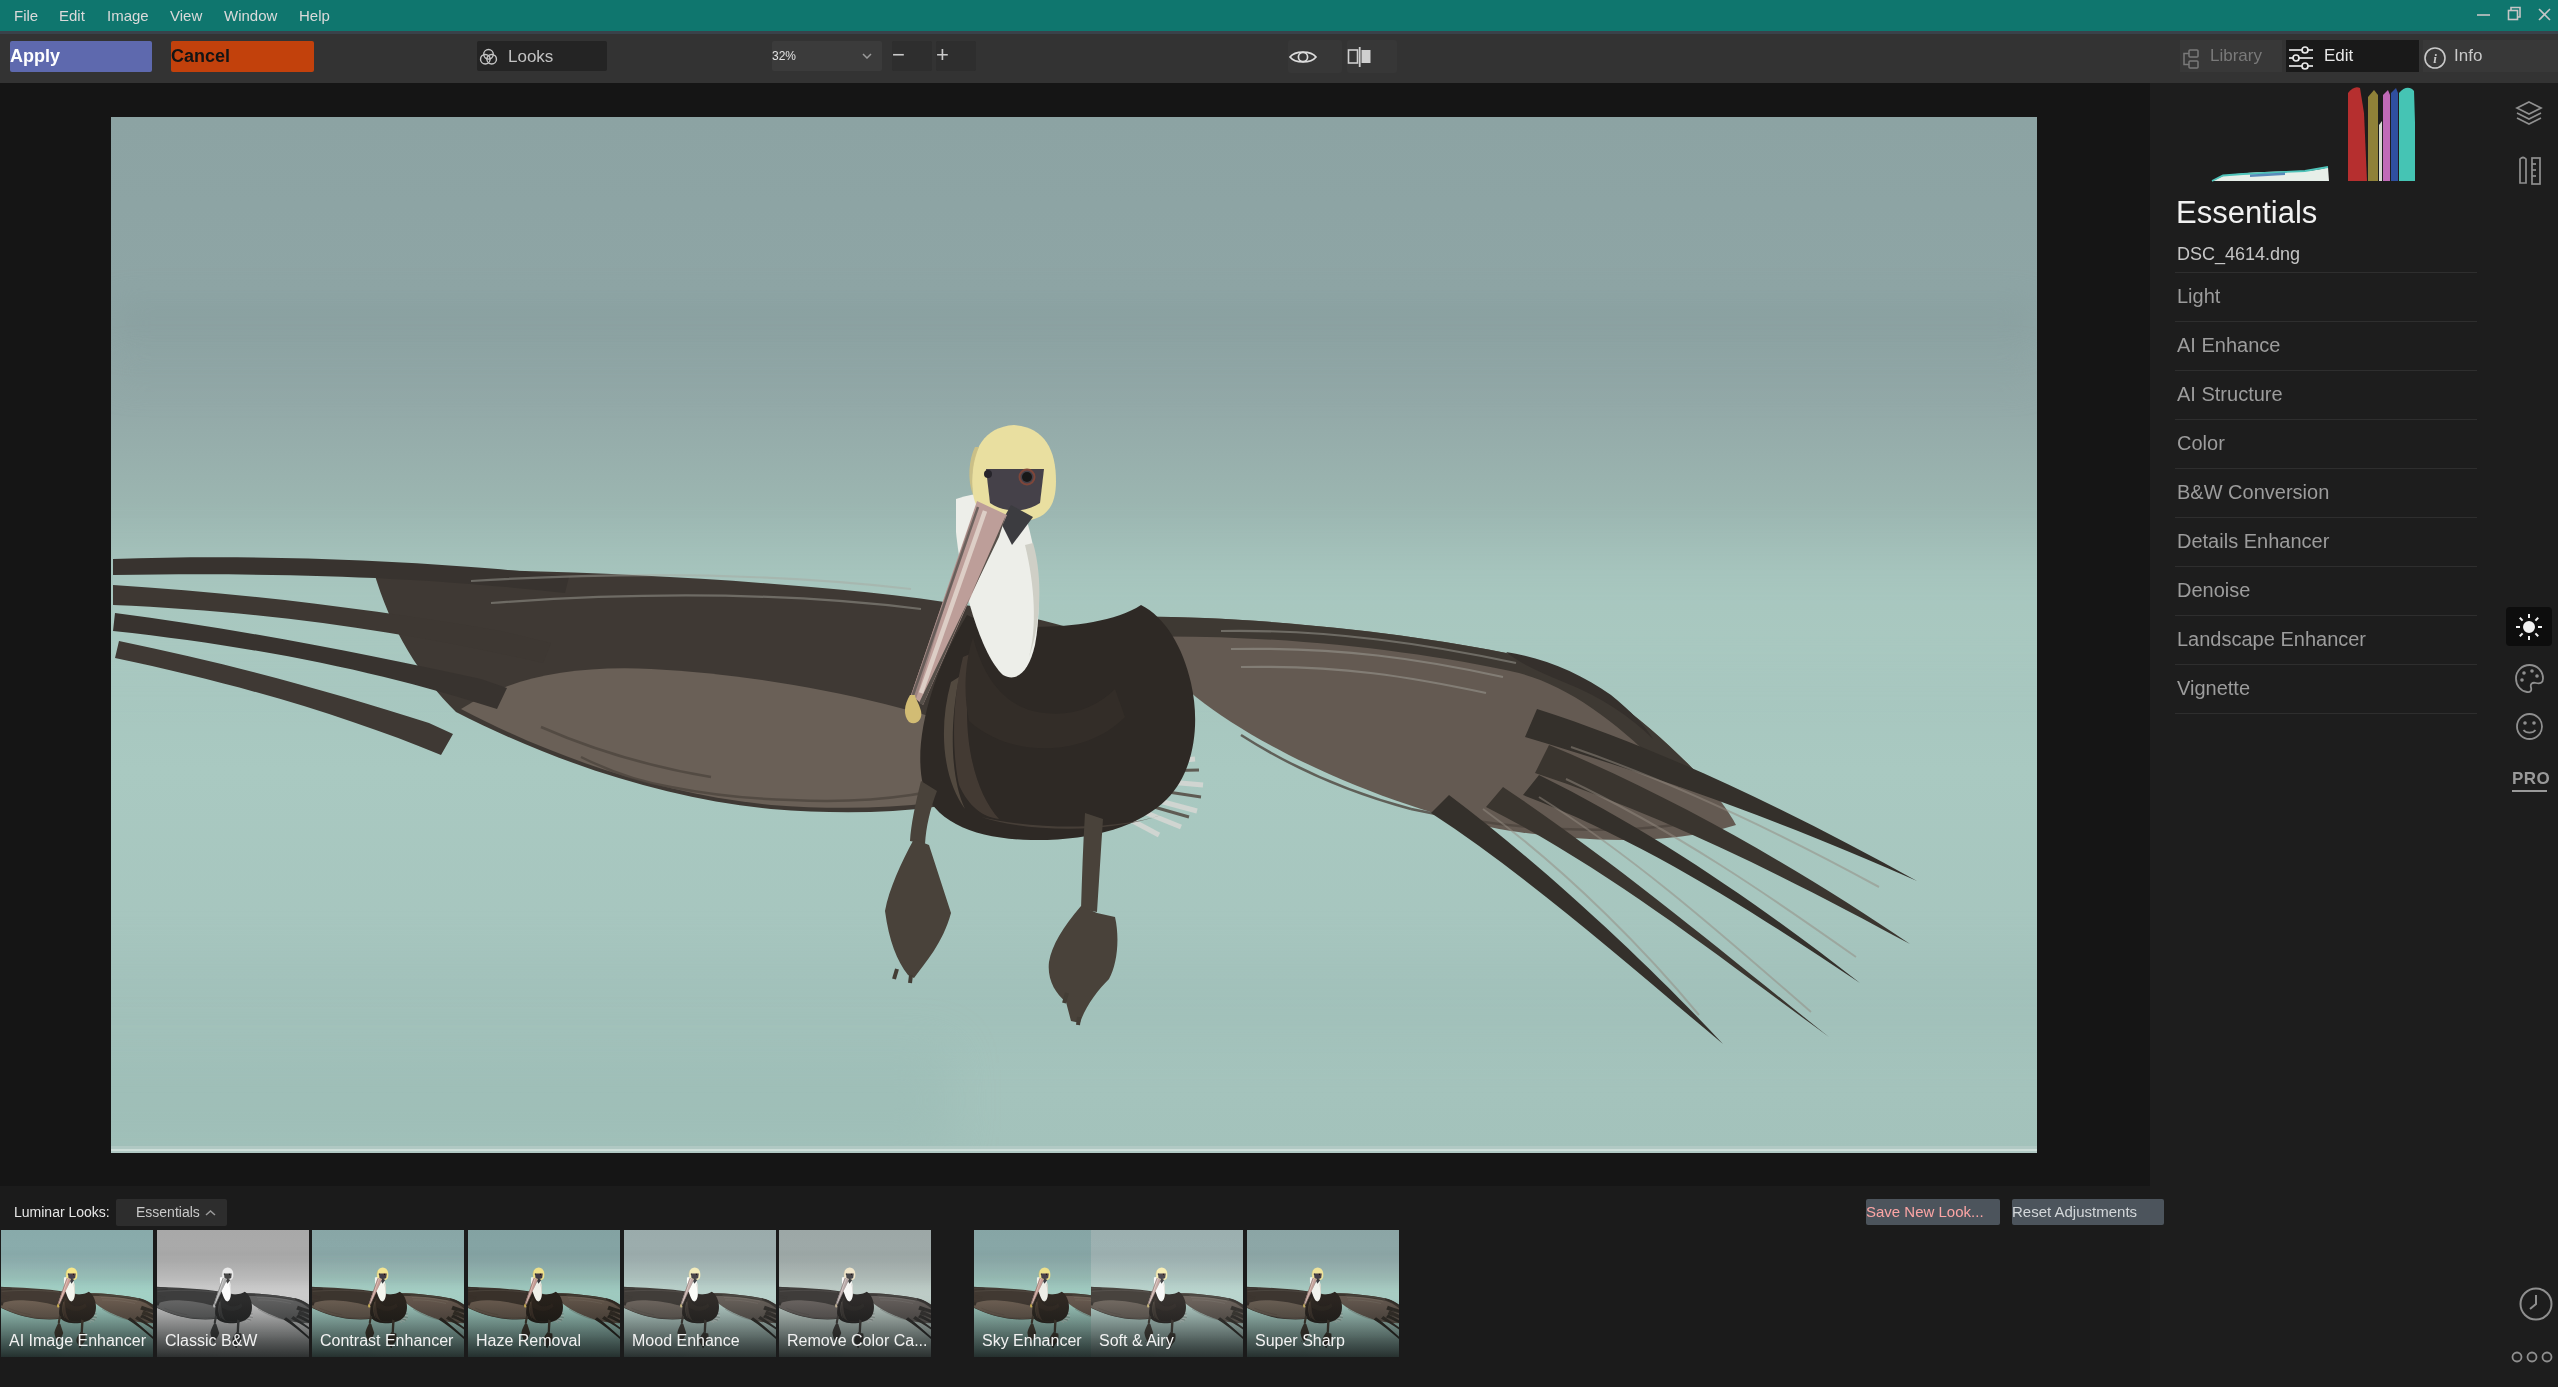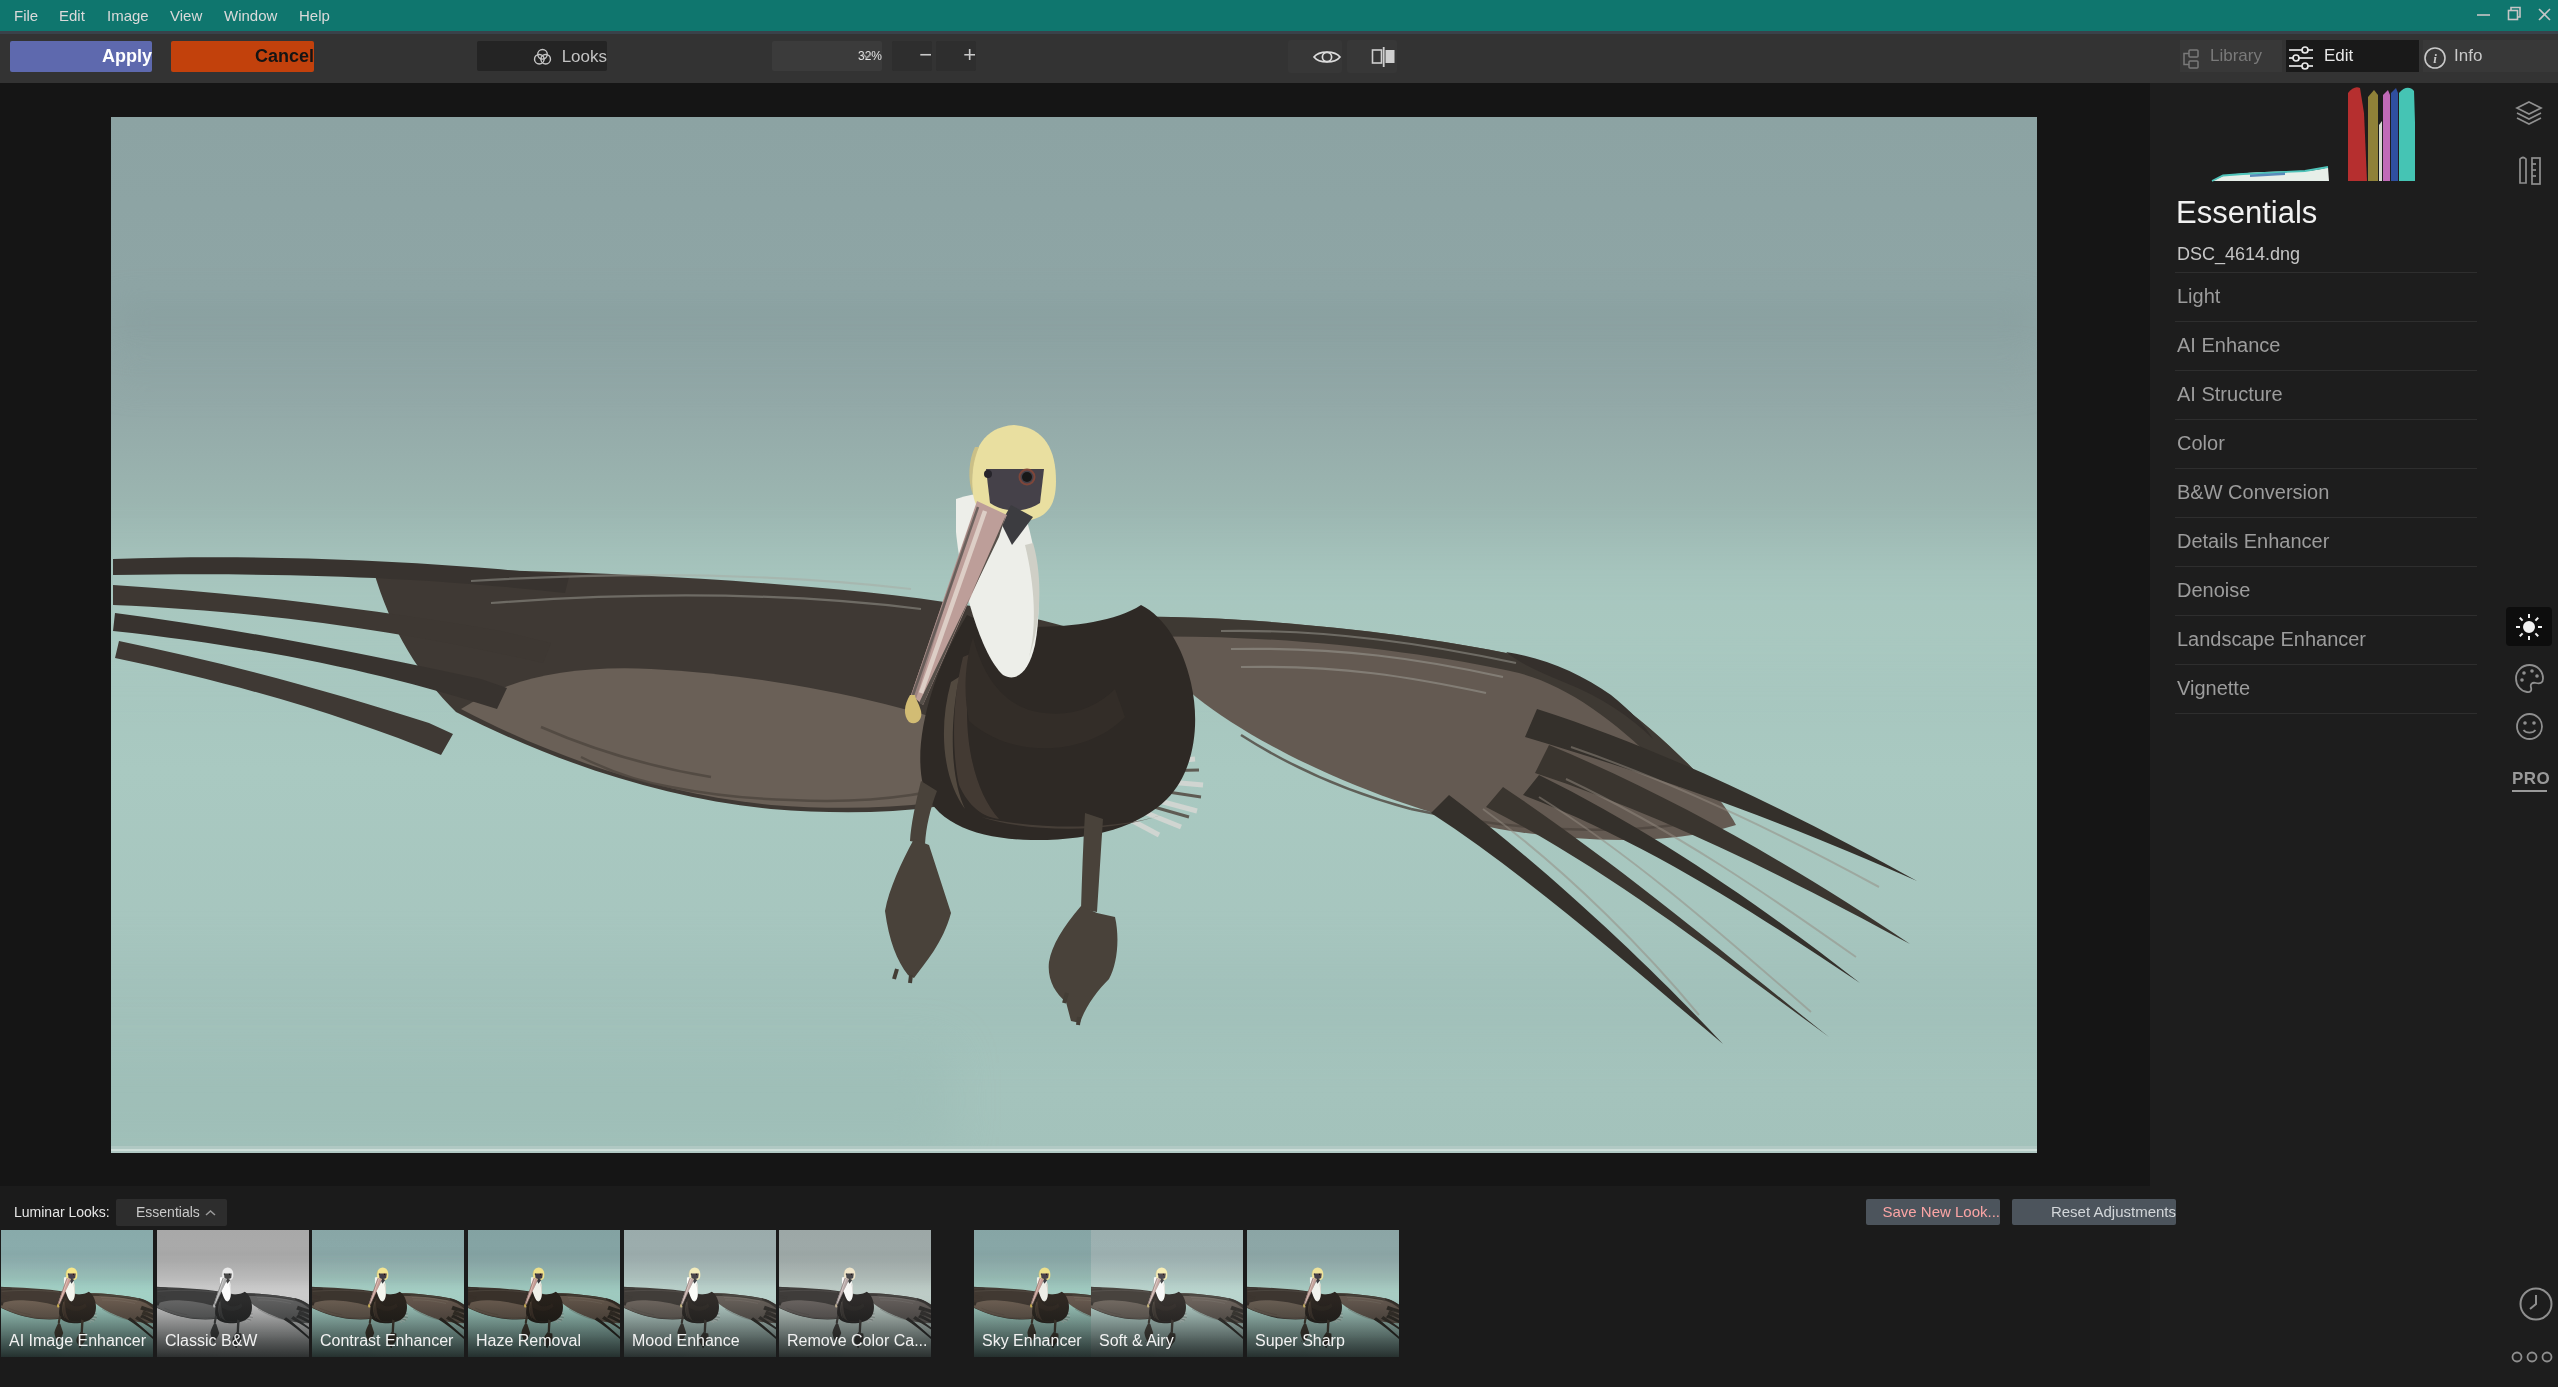--- a/index.html
+++ b/index.html
@@ -2,21 +2,21 @@
 <html><head><meta charset="utf-8">
 <style>
 html,body{margin:0;padding:0;width:2558px;height:1387px;background:#151515;overflow:hidden}
 body{font-family:"Liberation Sans",sans-serif;position:relative}
 .abs{position:absolute}
 
 #menubar{left:0;top:0;width:2558px;height:31px;background:#0f766e}
 #menubar .mi{position:absolute;top:0;line-height:31px;font-size:15px;color:#dadada}
 #mdiv{left:0;top:31px;width:2558px;height:3px;background:#39424a}
 #toolbar{left:0;top:34px;width:2558px;height:49px;background:#333333}
-.btn{position:absolute;border-radius:2px;text-align:right}
+.btn{position:absolute;border-radius:2px;text-align:left}
 #apply{left:10px;top:7px;width:142px;height:31px;background:#5e69ae;color:#fff;font-size:18px;font-weight:bold;line-height:31px}
 #cancel{left:171px;top:7px;width:143px;height:31px;background:#c2410c;color:#141414;font-size:18px;font-weight:bold;line-height:31px}
 #looks{left:477px;top:7px;width:130px;height:30px;background:#242424;color:#c2c2c2;font-size:17px;line-height:30px}
 #zoombox{left:772px;top:7px;width:110px;height:30px;background:#3b3b3b;color:#e2e2e2;font-size:12px;line-height:30px}
 #minus,#plus{top:7px;width:40px;height:30px;background:#2e2e2e;color:#c9c9c9;font-size:22px;line-height:27px}
 #minus{left:892px}#plus{left:936px}
 #eyebtn{left:1288px;top:6px;width:54px;height:33px;background:#373737;border-radius:3px}
 #cmpbtn{left:1347px;top:6px;width:50px;height:33px;background:#373737;border-radius:3px}
 .tab{position:absolute;top:6px;height:32px;font-size:17px}
 #tab-lib{left:2180px;width:102px;background:#383838;color:#7a7a7a}
@@ -31,21 +31,21 @@
 #fname{left:27px;top:161px;font-size:18px;color:#c6c6c6}
 .pitem{position:absolute;left:27px;font-size:20px;color:#9c9c9c}
 .psep{position:absolute;left:25px;width:302px;height:1px;background:#2e2e2e}
 
 .ric{position:absolute}
 
 #bottom{left:0;top:1186px;width:2150px;height:201px;background:#1b1b1b}
 #ll{left:14px;top:18px;font-size:14px;color:#e6e6e6}
 #essdd{left:116px;top:13px;width:111px;height:27px;background:#2d2d2d;border-radius:2px;color:#c9c9c9;font-size:14px;line-height:27px;text-align:left}
 #saveBtn{left:1866px;top:13px;width:134px;height:26px;background:#4c545c;color:#fca5a5;font-size:15px;line-height:26px}
-#resetBtn{left:2012px;top:13px;width:164px;height:26px;background:#4c545c;color:#d3d7da;font-size:15px;line-height:26px}
+#resetBtn{left:2012px;top:13px;width:152px;height:26px;background:#4c545c;color:#d3d7da;font-size:15px;line-height:26px}
 .thumb{position:absolute;top:44px;width:152px;height:127px;overflow:hidden}
 .thumb svg{position:absolute;left:0;top:0}
 .thumb .lbl{position:absolute;left:0;bottom:0;width:100%;height:58px;background:linear-gradient(to bottom,rgba(8,12,12,0),rgba(8,12,12,.8));}
 .thumb .tx{position:absolute;left:8px;bottom:7px;font-size:16px;color:#f2f2f2;white-space:nowrap}
 
 .f1{filter:saturate(1.45) brightness(1.03)}
 .f2{filter:grayscale(1) brightness(1.06)}
 .f3{filter:saturate(1.25) contrast(1.06)}
 .f4{filter:saturate(1.3) brightness(0.97) contrast(1.08)}
 .f5{filter:saturate(0.72) brightness(1.06)}

